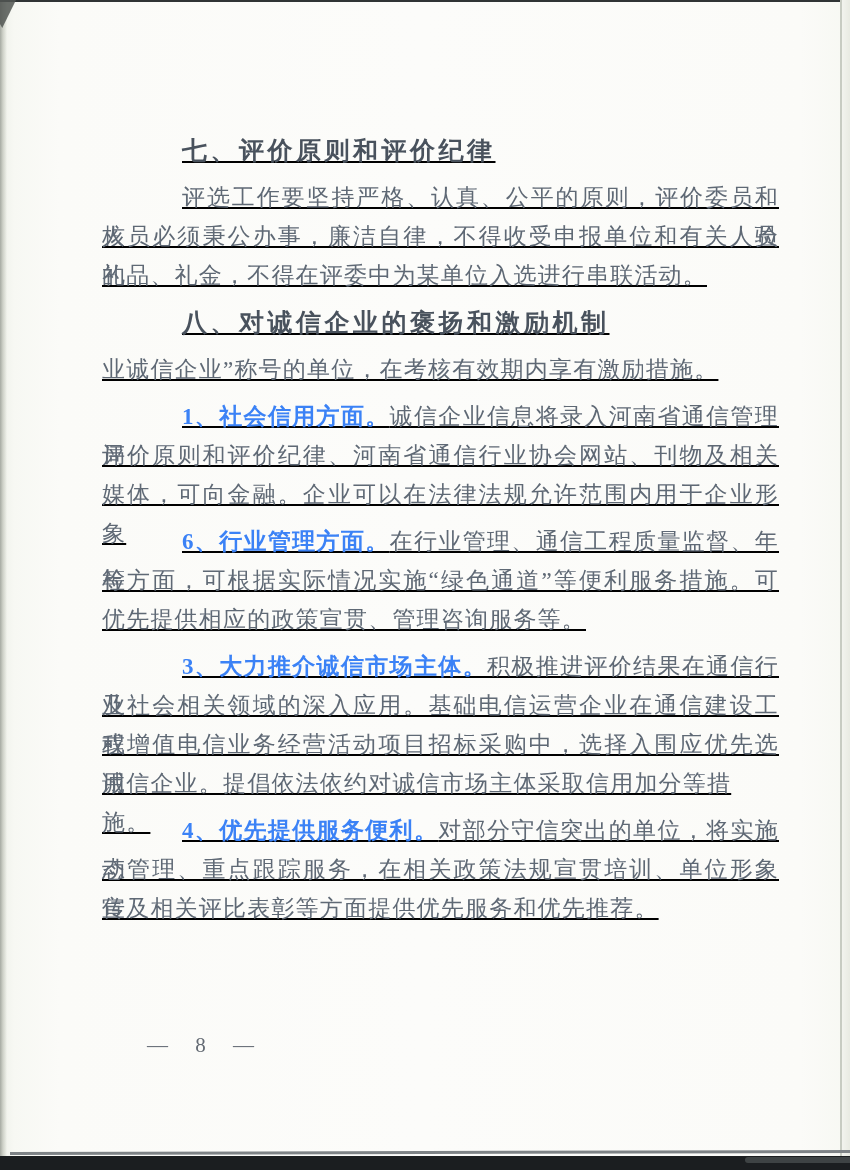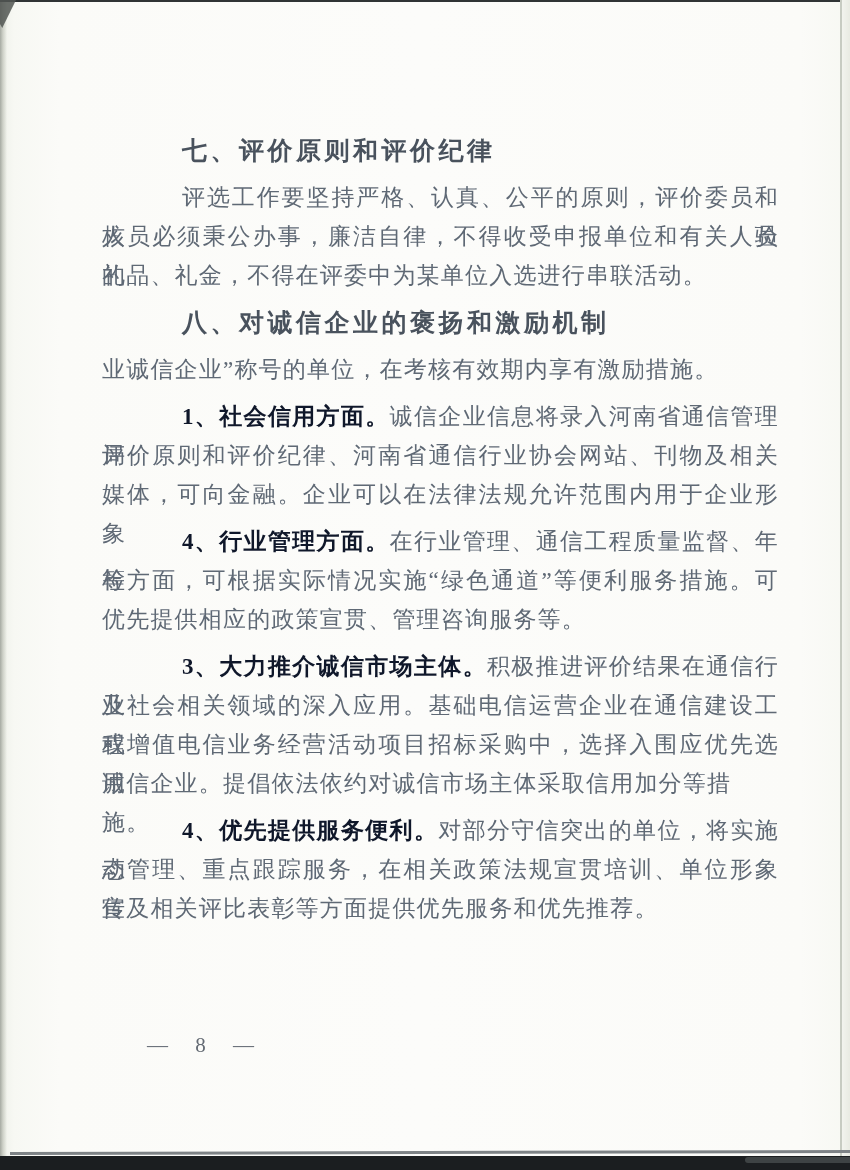--- a/index.html
+++ b/index.html
@@ -63,20 +63,21 @@
     background: #565b5e;
     border-radius: 3px;
     opacity: 0.6;
   }
   
   .content {
     position: absolute;
     left: 102px;
     top: 131px;
     width: 677px;
+    text-decoration: underline;
   }
   .section { margin-top: 8px; }
   .section:first-child { margin-top: 0; }
   .heading {
     font-family: "Liberation Sans", sans-serif;
     font-weight: 700;
     font-size: 25px;
     color: #49525d;
     letter-spacing: 3.5px;
     text-indent: 80px;
@@ -92,21 +93,21 @@
     height: 39px;
     line-height: 39px;
   }
   .line.full {
     text-align: justify;
     text-align-last: justify;
   }
   .line.first { text-indent: 80px; }
   .lead {
     font-weight: 700;
-    color: #0f172a;
+    color: #3b82f6;
   }
   
   .footer {
     position: absolute;
     left: 147px;
     top: 1030px;
     height: 30px;
     line-height: 30px;
   }
   .page-number {
@@ -136,21 +137,21 @@
       </div>
       <div class="section">
         <div class="line">业诚信企业”称号的单位，在考核有效期内享有激励措施。</div>
       </div>
       <div class="section">
         <div class="line first full"><span class="lead">1、社会信用方面。</span><span>诚信企业信息将录入河南省通信管理局、</span></div>
         <div class="line full">评价原则和评价纪律、河南省通信行业协会网站、刊物及相关</div>
         <div class="line full">媒体，可向金融。企业可以在法律法规允许范围内用于企业形象</div>
       </div>
       <div class="section">
-        <div class="line first full"><span class="lead">4、行业管理方面。</span><span>在行业管理、通信工程质量监督、年检</span></div>
+        <div class="line first full"><span class="lead">6、行业管理方面。</span><span>在行业管理、通信工程质量监督、年检</span></div>
         <div class="line full">等方面，可根据实际情况实施“绿色通道”等便利服务措施。可</div>
         <div class="line">优先提供相应的政策宣贯、管理咨询服务等。</div>
       </div>
       <div class="section">
         <div class="line first full"><span class="lead">3、大力推介诚信市场主体。</span><span>积极推进评价结果在通信行业</span></div>
         <div class="line full">及社会相关领域的深入应用。基础电信运营企业在通信建设工程</div>
         <div class="line full">或增值电信业务经营活动项目招标采购中，选择入围应优先选用</div>
         <div class="line">诚信企业。提倡依法依约对诚信市场主体采取信用加分等措施。</div>
       </div>
       <div class="section">

